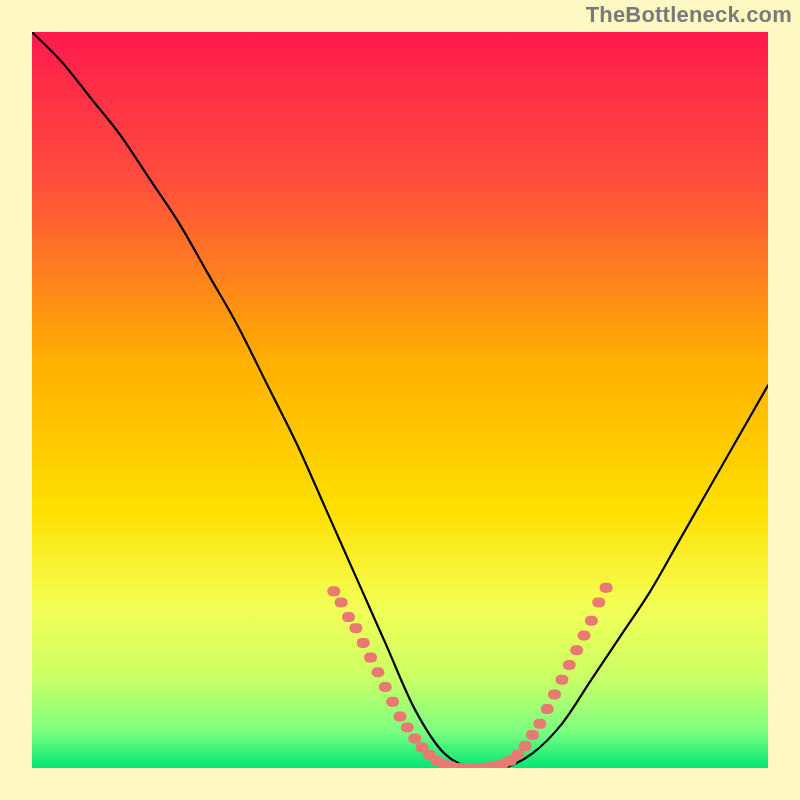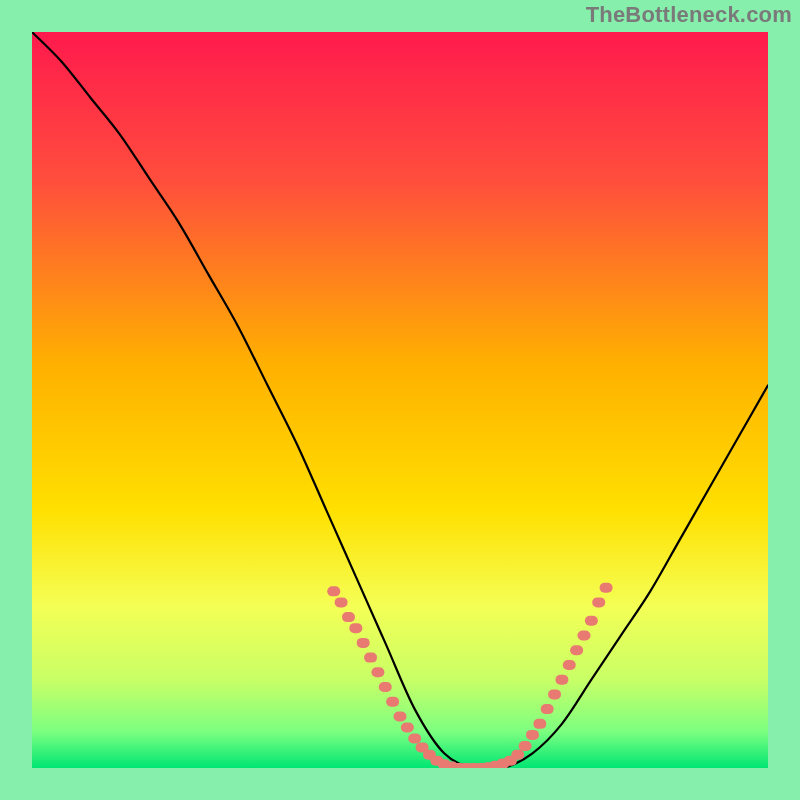--- a/index.html
+++ b/index.html
@@ -9,21 +9,21 @@
     height: 800px;
     background: #000;
     overflow: hidden;
   }
   .frame {
     position: absolute;
     left: 0;
     top: 0;
     width: 800px;
     height: 800px;
-    background: #86efac;
+    background: #fef9c3;
   }
   .plot-area {
     position: absolute;
     left: 32px;
     top: 32px;
     width: 736px;
     height: 736px;
     overflow: hidden;
   }
   .gradient-bg {

